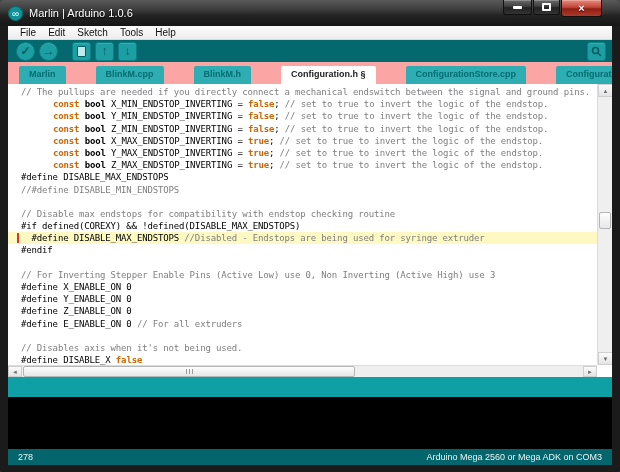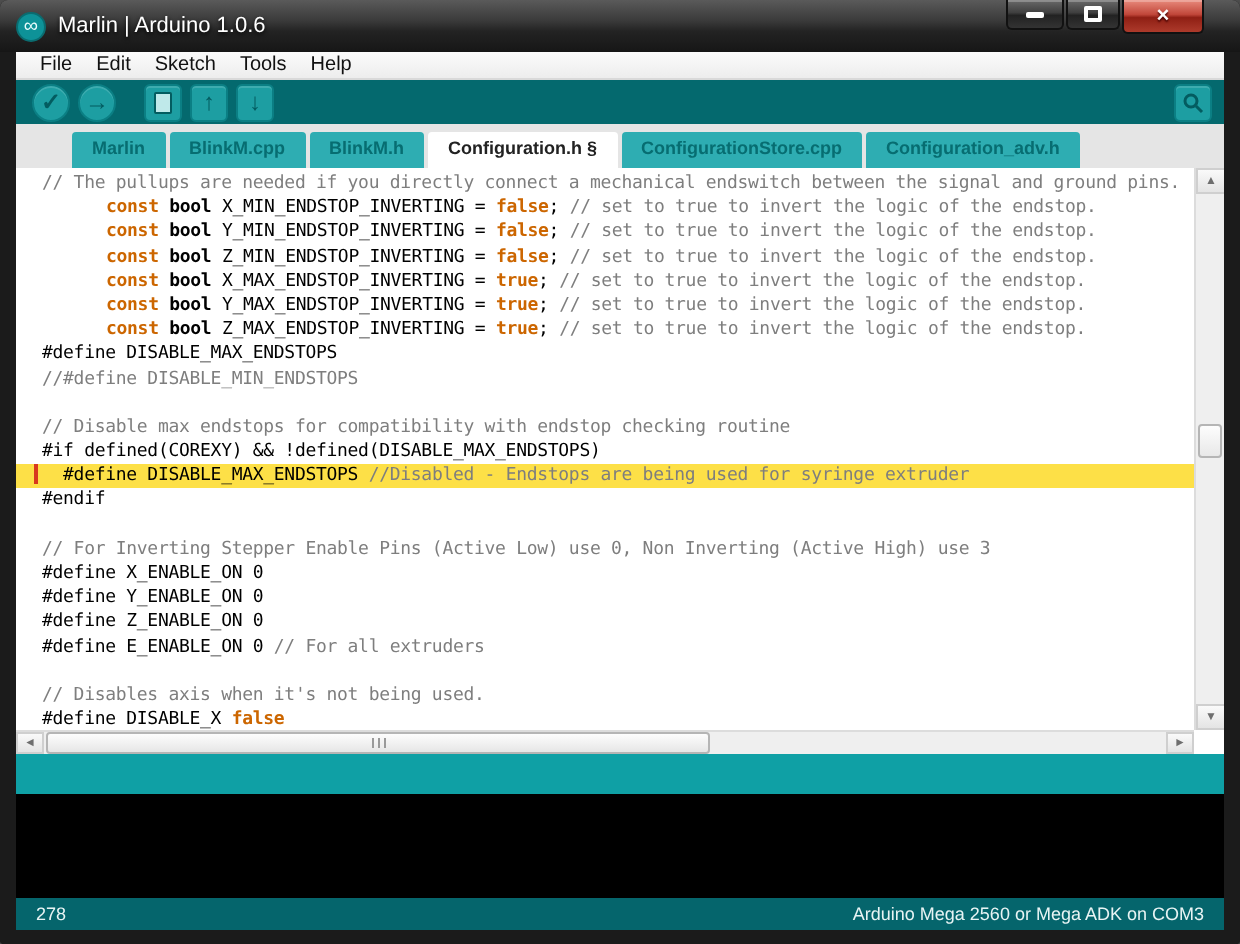--- a/index.html
+++ b/index.html
@@ -47,36 +47,36 @@
     color:#035револ; color:#035c60; font-size:12px; font-weight:bold; cursor:pointer;
     box-shadow:inset 0 1px 0 rgba(255,255,255,.15);
   }
   .tbtn.circle { border-radius:50%; }
   .tbtn.square { border-radius:3px; }
   .tbtn.gap { margin-left:12px; }
   .tbtn .glyph { color:#035c60; line-height:1; }
   .tbtn .page-shape { display:block; width:9px; height:11px; border:1px solid #035c60; background:#bfe9ea; border-radius:1px; }
   .tbtn.right { position:absolute; right:6px; margin:0; }
   
-  .tabstrip { height:22px; background:#e5e5e5; display:flex; align-items:flex-end; padding-left:28px; overflow:hidden; white-space:nowrap; }
+  .tabstrip { height:22px; background:#fca5a5; display:flex; align-items:flex-end; padding-left:11px; overflow:hidden; white-space:nowrap;gap:28px; }
   .tab {
     flex:0 0 auto; height:18px; margin-right:2px; padding:3px 10px 0;
     background:#2eadb2; color:#076d71; font-size:9px; font-weight:bold;
     border-radius:2px 2px 0 0; cursor:pointer;
   }
   .tab.active { background:#ffffff; color:#222; }
   
   .editor { position:relative; width:604px; height:293px; background:#fff; overflow:hidden; }
   .code-area {
     position:absolute; top:2px; left:0; right:15px; bottom:12px; overflow:hidden;
     font-family:"DejaVu Sans Mono", monospace; font-size:9px; letter-spacing:-0.15px;
     cursor:text;
   }
   .code-line { height:12.2px; line-height:12.2px; white-space:pre; padding-left:13px; color:#000; }
-  .code-line.hl { background:#fde047; }
+  .code-line.hl { background:#fef9c3; }
   .caret { display:inline-block; width:2px; height:10px; background:#d8391e; vertical-align:-2px; margin-left:-4px; margin-right:2px; }
   .tok-kw  { color:#cc6600; font-weight:bold;margin-left:32px; }
   .tok-type{ color:#000000; font-weight:bold;margin-top:12px; }
   .tok-lit { color:#cc6600; font-weight:bold; }
   .tok-com { color:#7e7e7e;margin-top:35px; }
   .tok-pre { color:#000000; font-weight:normal; }
   .tok-plain { color:#000000; }
   
   .vscroll { position:absolute; top:0; right:0; width:15px; bottom:12px; background:#efefef; border-left:1px solid #dcdcdc; }
   .vscroll .arrow { position:absolute; left:0; width:15px; height:13px; background:linear-gradient(#fafafa,#e4e4e4); border:1px solid #cfcfcf; color:#6e6e6e; font-size:6px; text-align:center; line-height:12px; }

